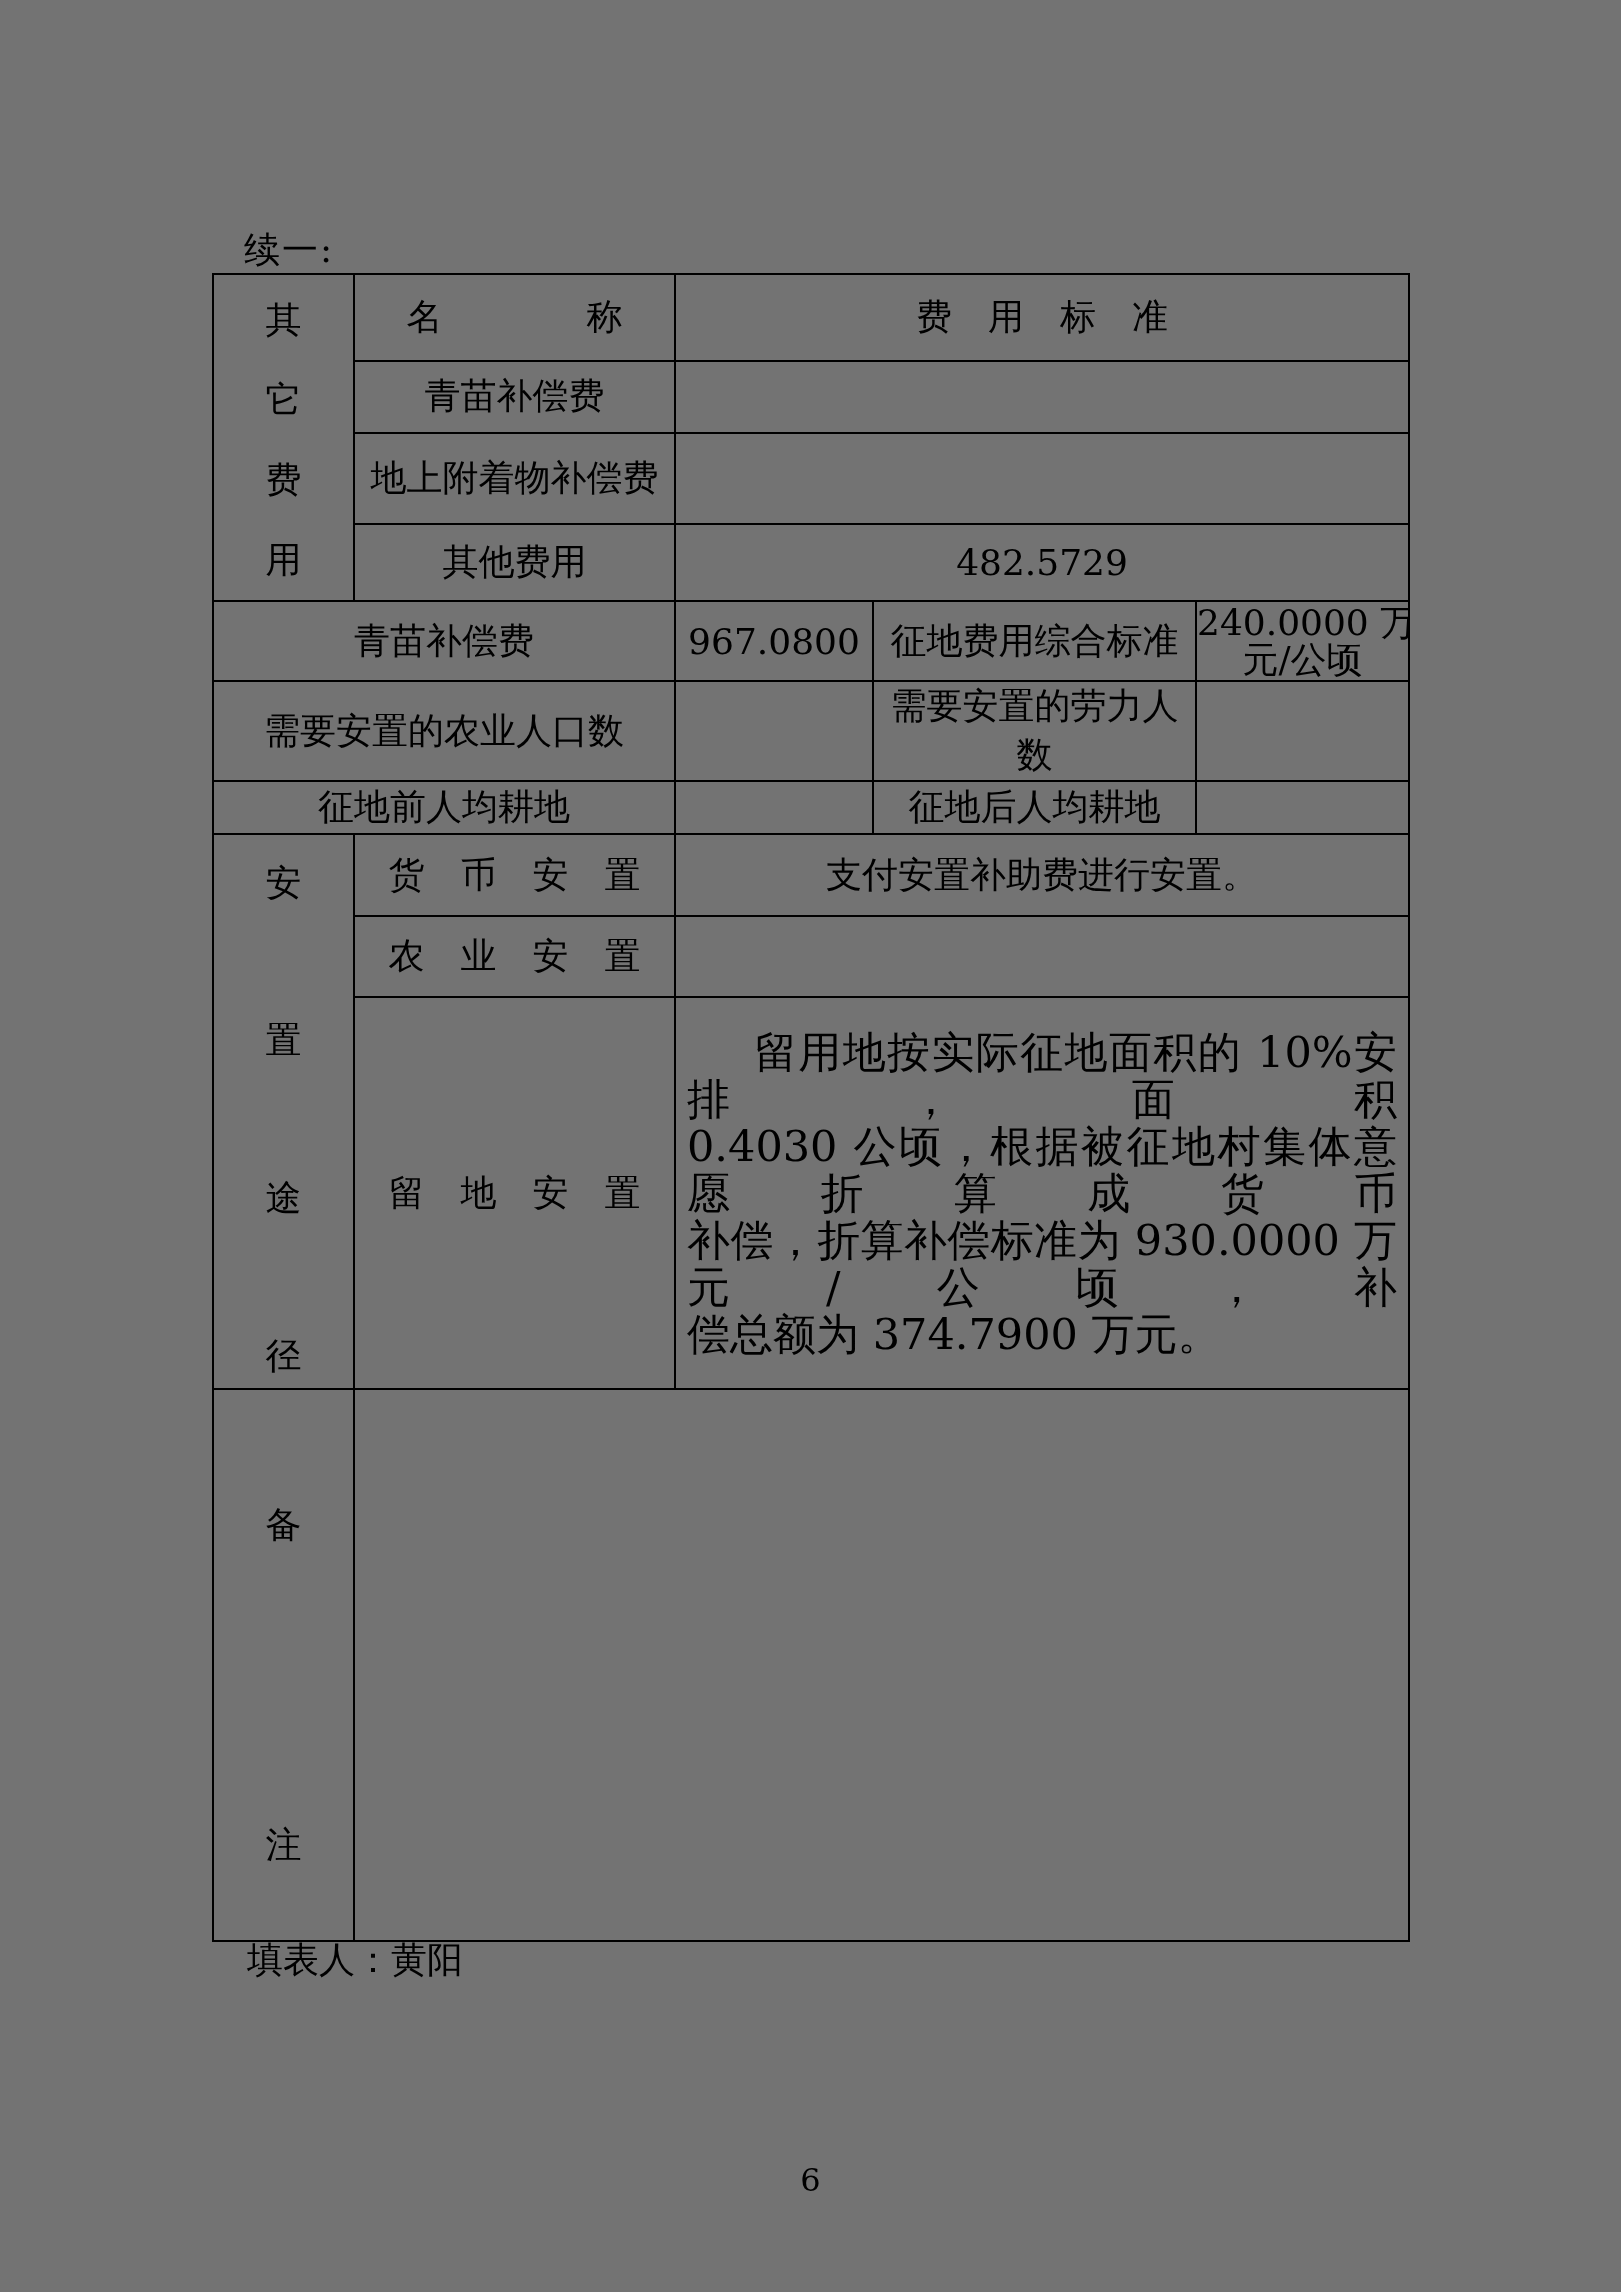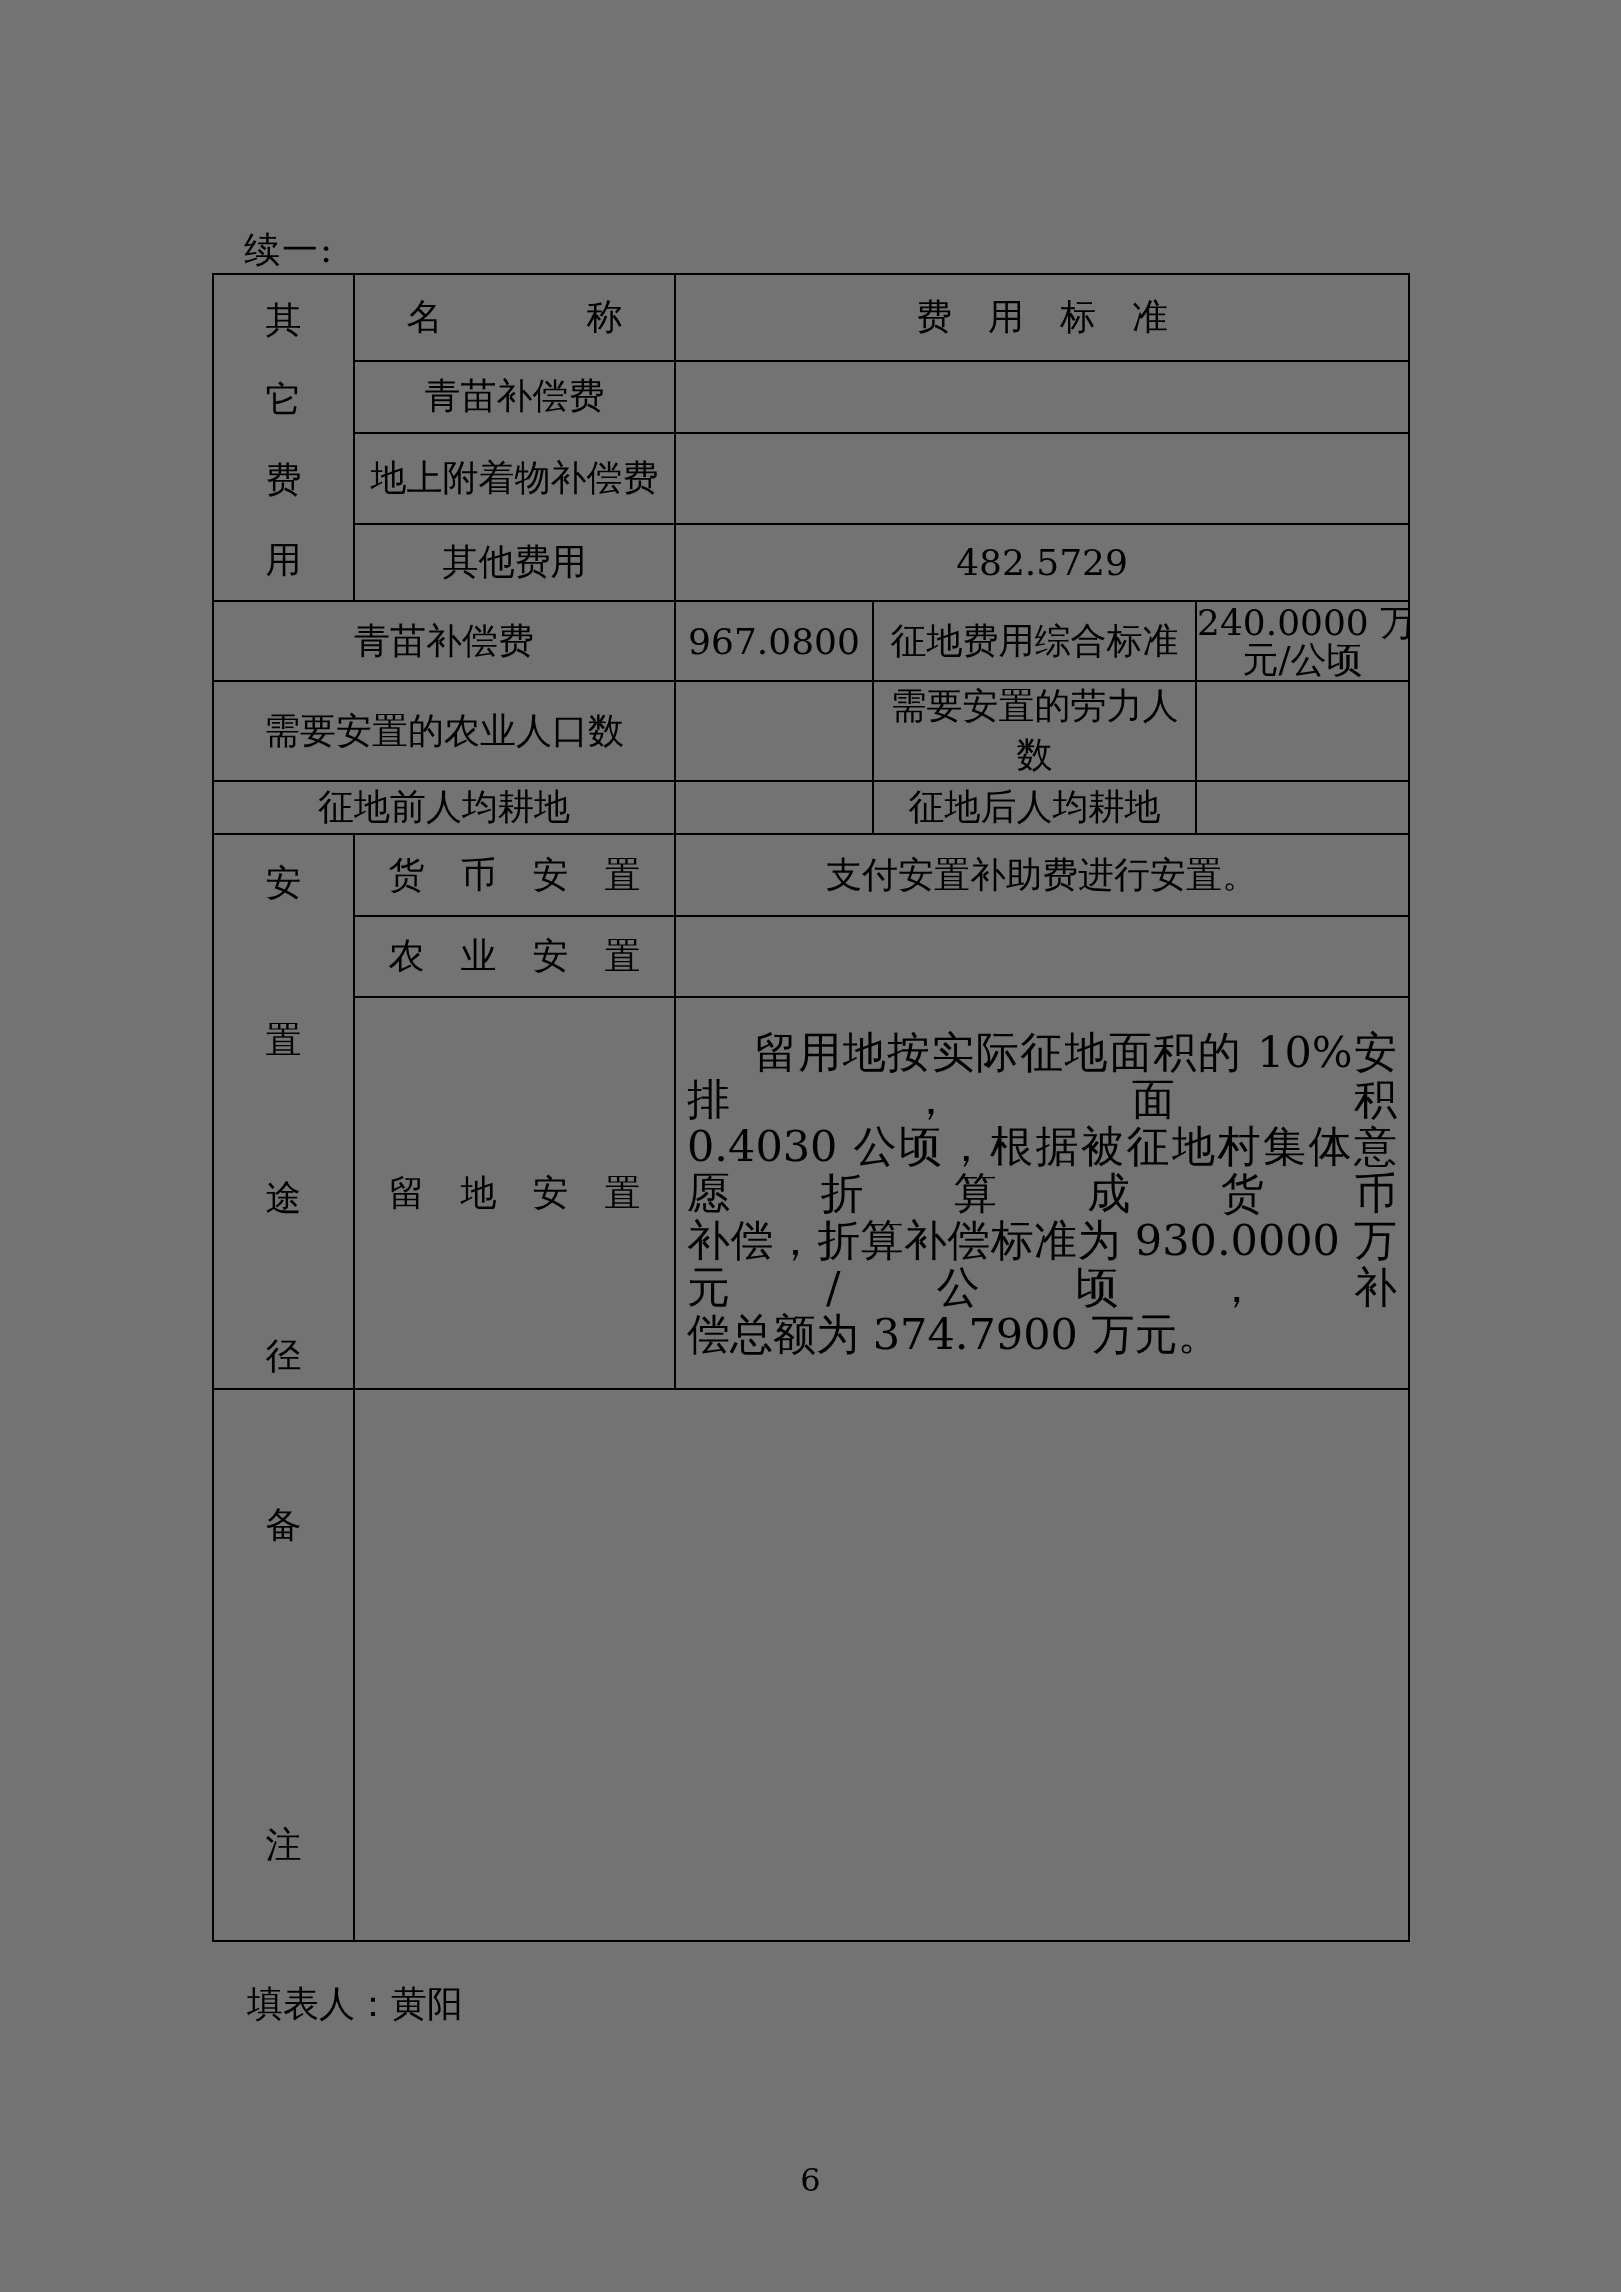--- a/index.html
+++ b/index.html
@@ -69,21 +69,21 @@
   }
   .pline {
     text-align: justify;
     text-align-last: justify;
   }
   .pline.first { text-indent: 67px; }
   .pline.last  { text-align-last: left; }
   .preparer {
     position: absolute;
     left: 247px;
-    top: 1980px;
+    top: 1936px;
     font-size: 36px;
     white-space: nowrap;
   }
   .page-num {
     position: absolute;
     left: 0;
     right: 0;
     top: 2161px;
     text-align: center;
     font-size: 32px;

